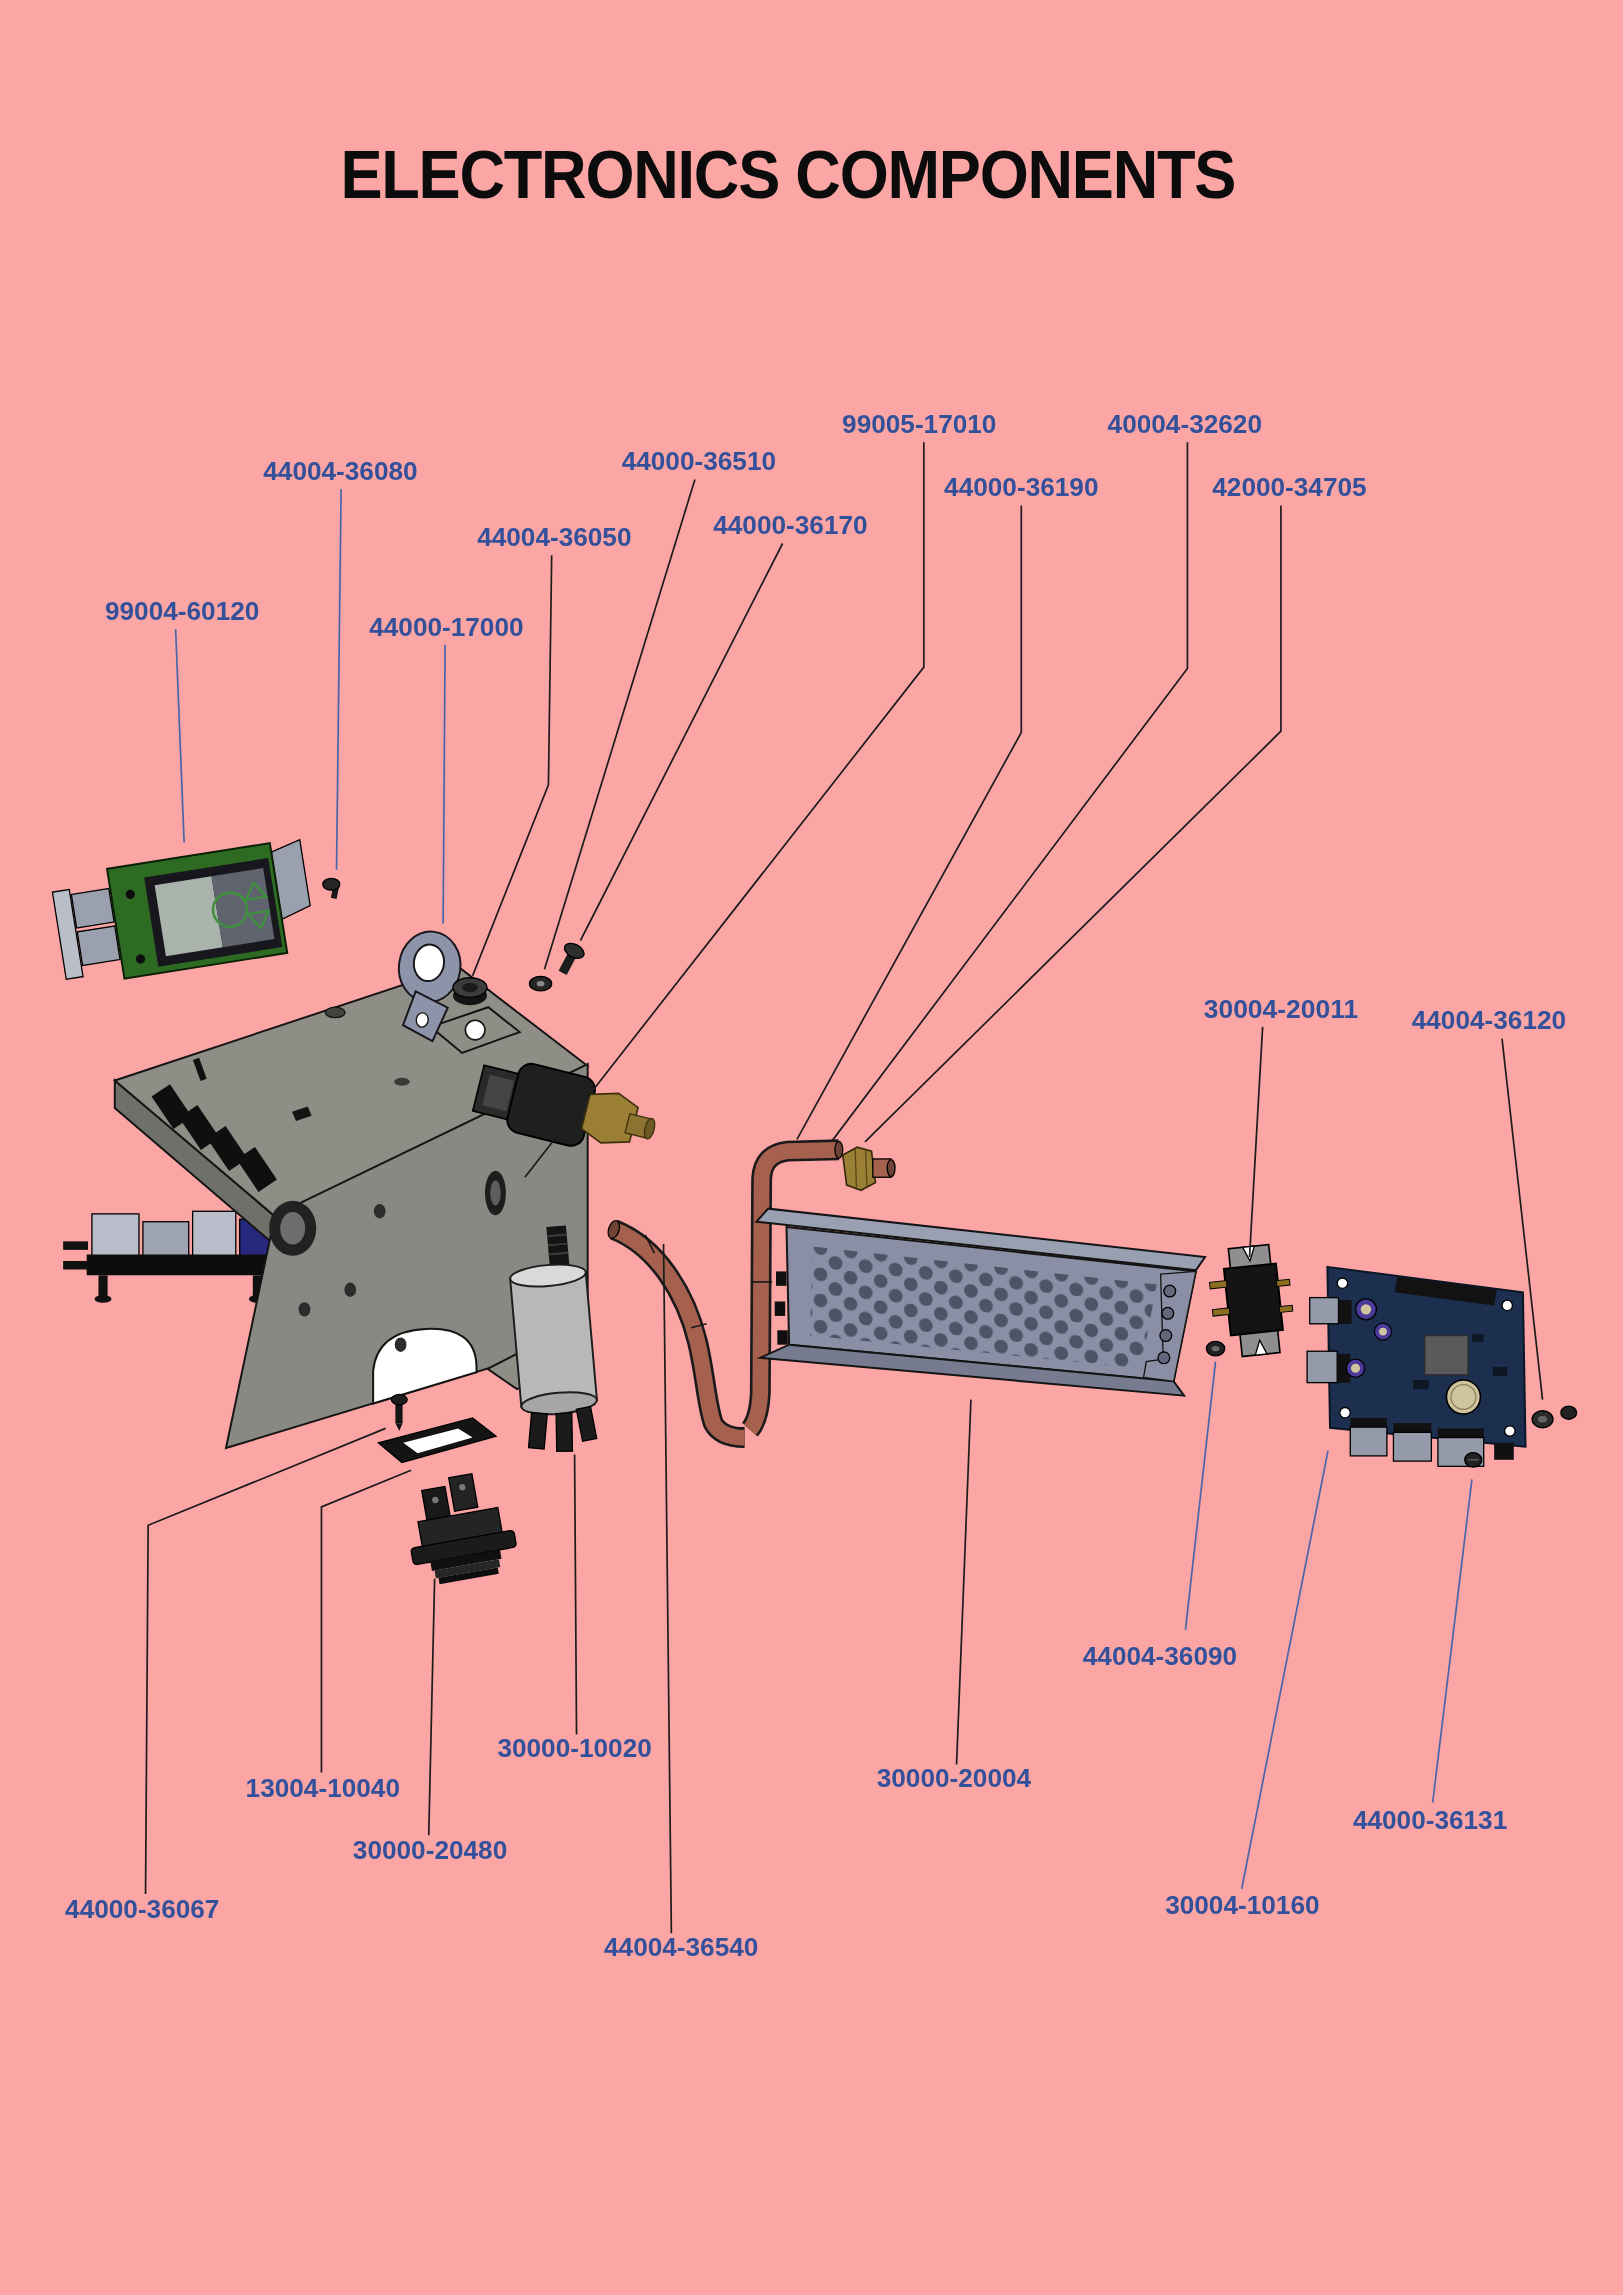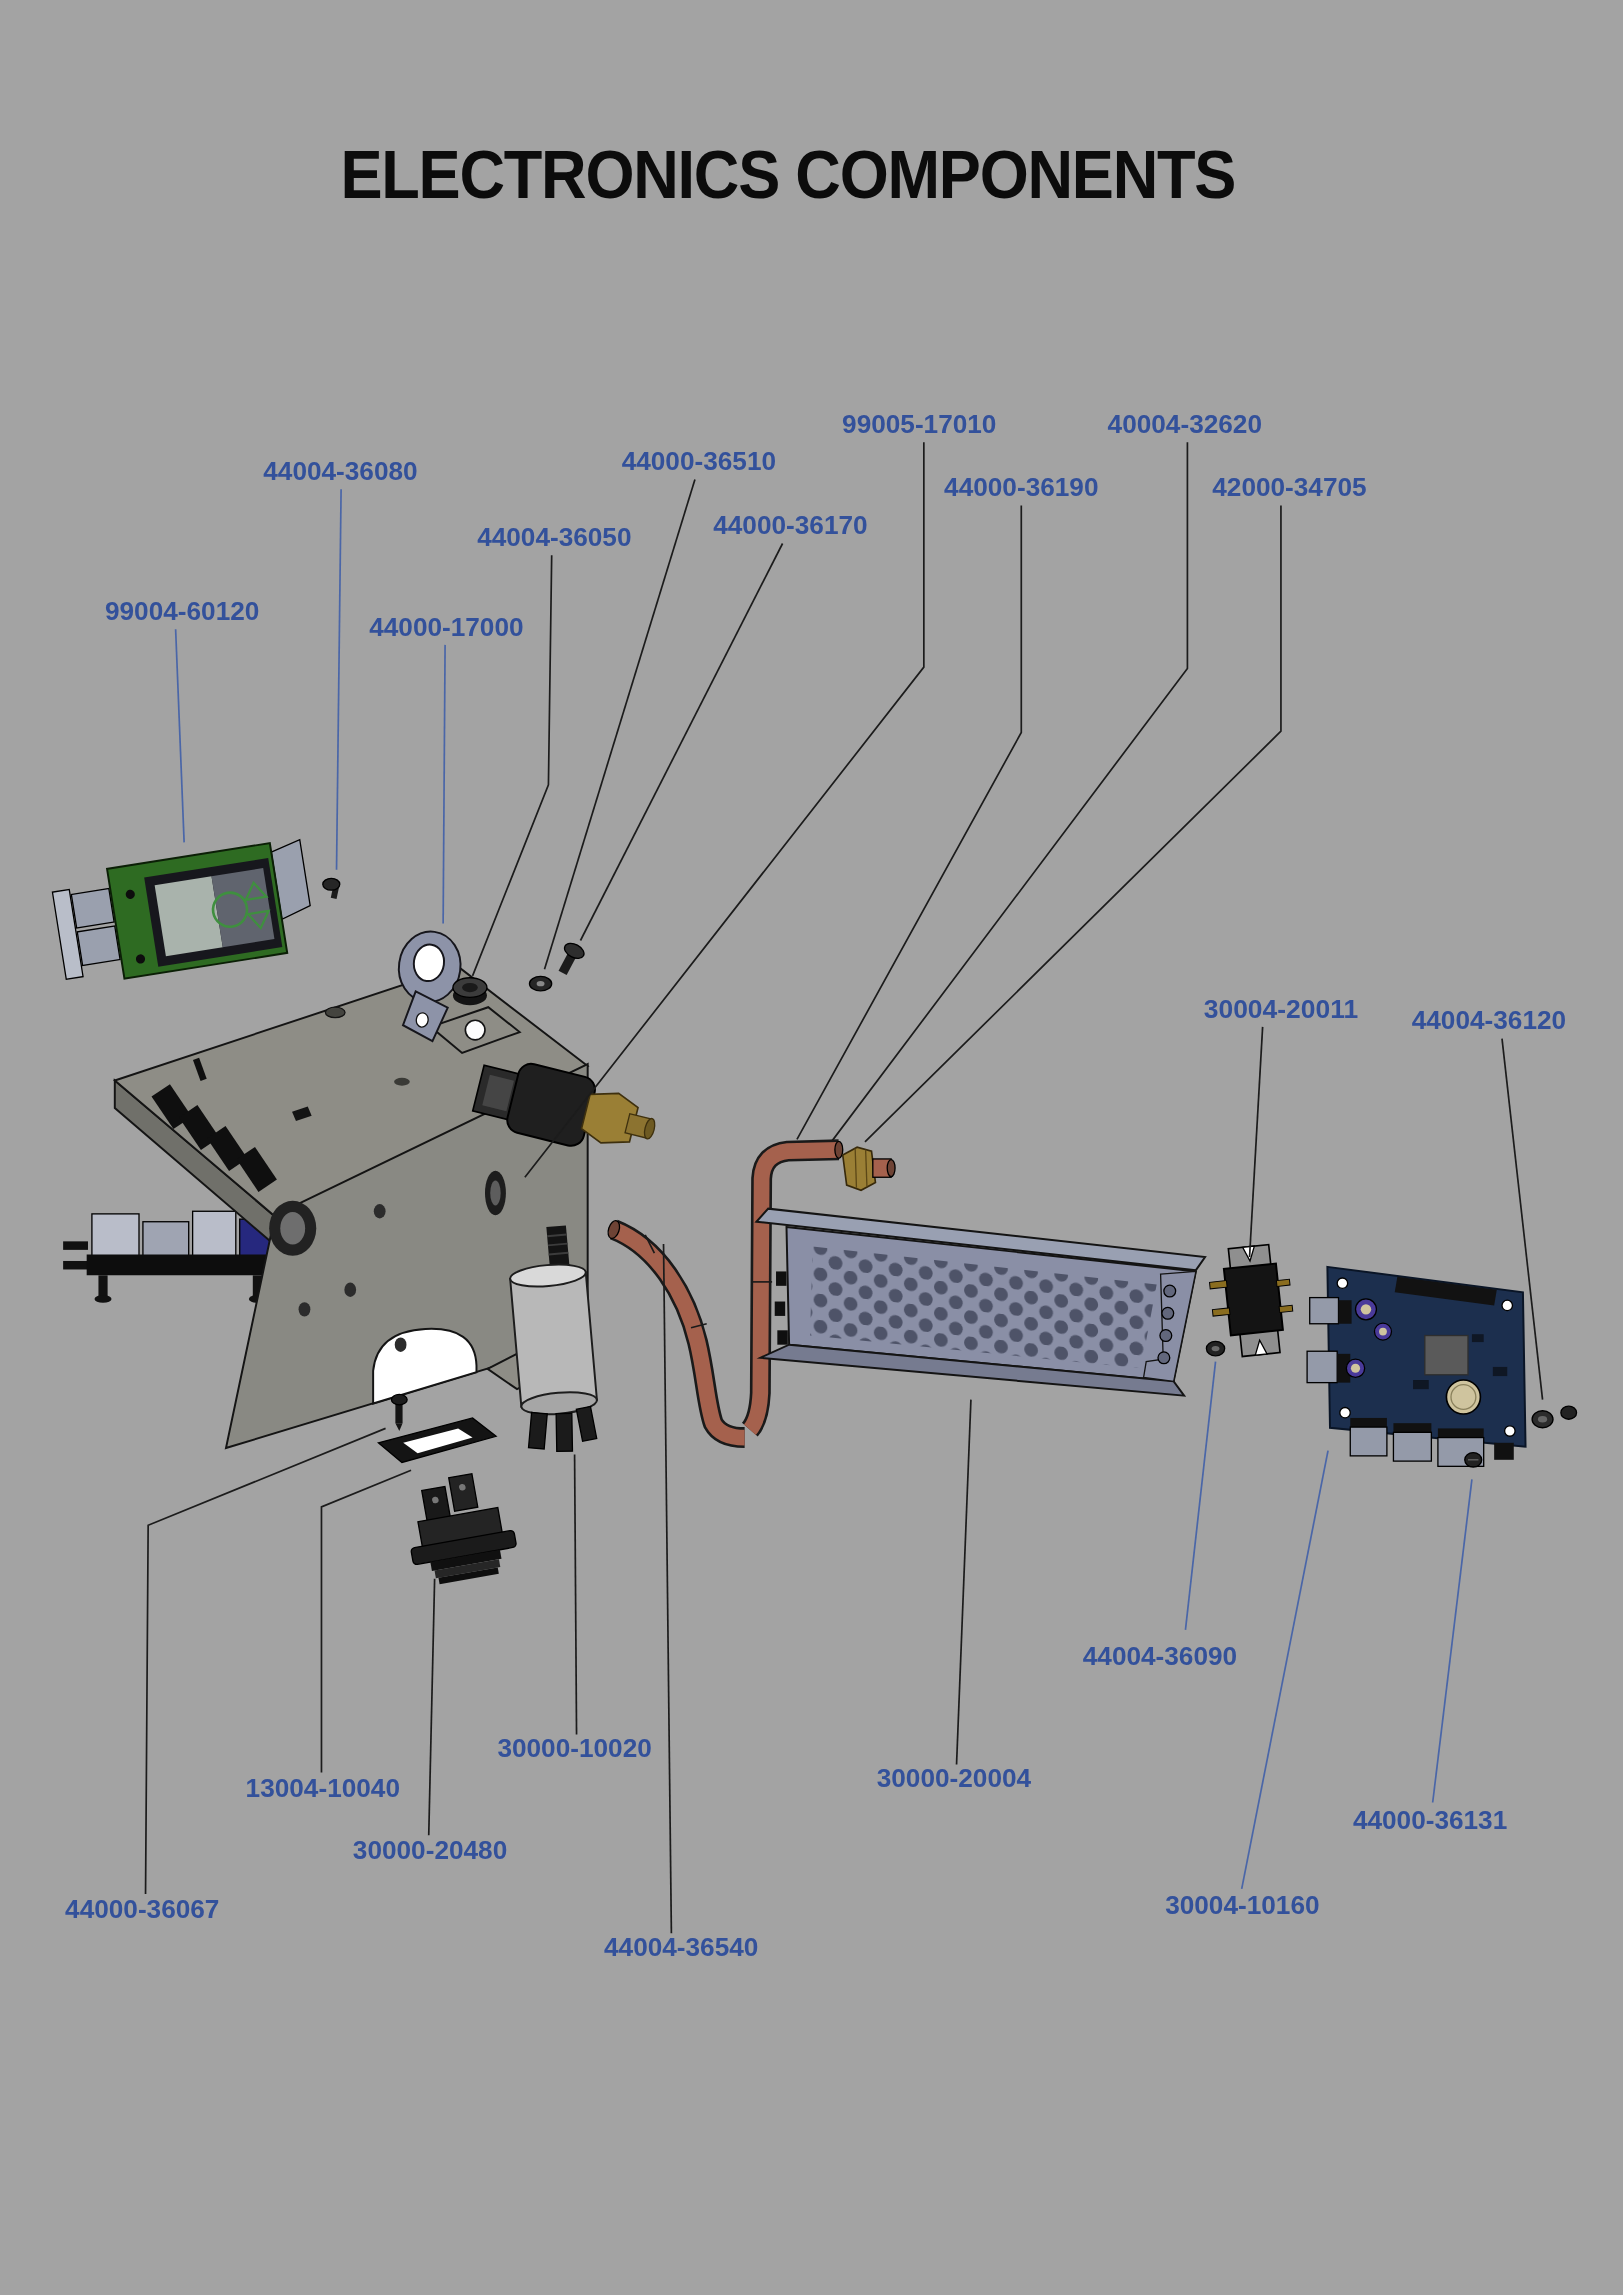--- a/index.html
+++ b/index.html
@@ -1,16 +1,16 @@
 <!DOCTYPE html>
 <html style="font-size:10.5px"><head>
 <meta charset="utf-8">
 <style>
   html,body{margin:0;padding:0;background:#ffffff;}
-  .page{width:1624px;height:2295px;position:relative;background:#a3a3a3;}
+  .page{width:1624px;height:2295px;position:relative;background:#fca5a5;}
   svg{display:block;}
   .title-text{font-family:"Liberation Sans",sans-serif;font-weight:800;font-size:104px;fill:#0c0c0c;letter-spacing:-2px;}
   .part-label{font-family:"Liberation Sans",sans-serif;font-weight:600;font-size:39px;fill:#33519b;}
   .leader{fill:none;stroke-width:2.6px;}
   .leader.black{stroke:#1c1c1c;}
   .leader.blue{stroke:#4a66a8;}
   .outl{stroke:#141414;stroke-width:3px;}
   .outl2{stroke:#141414;stroke-width:2px;}
 </style>
 </head>

